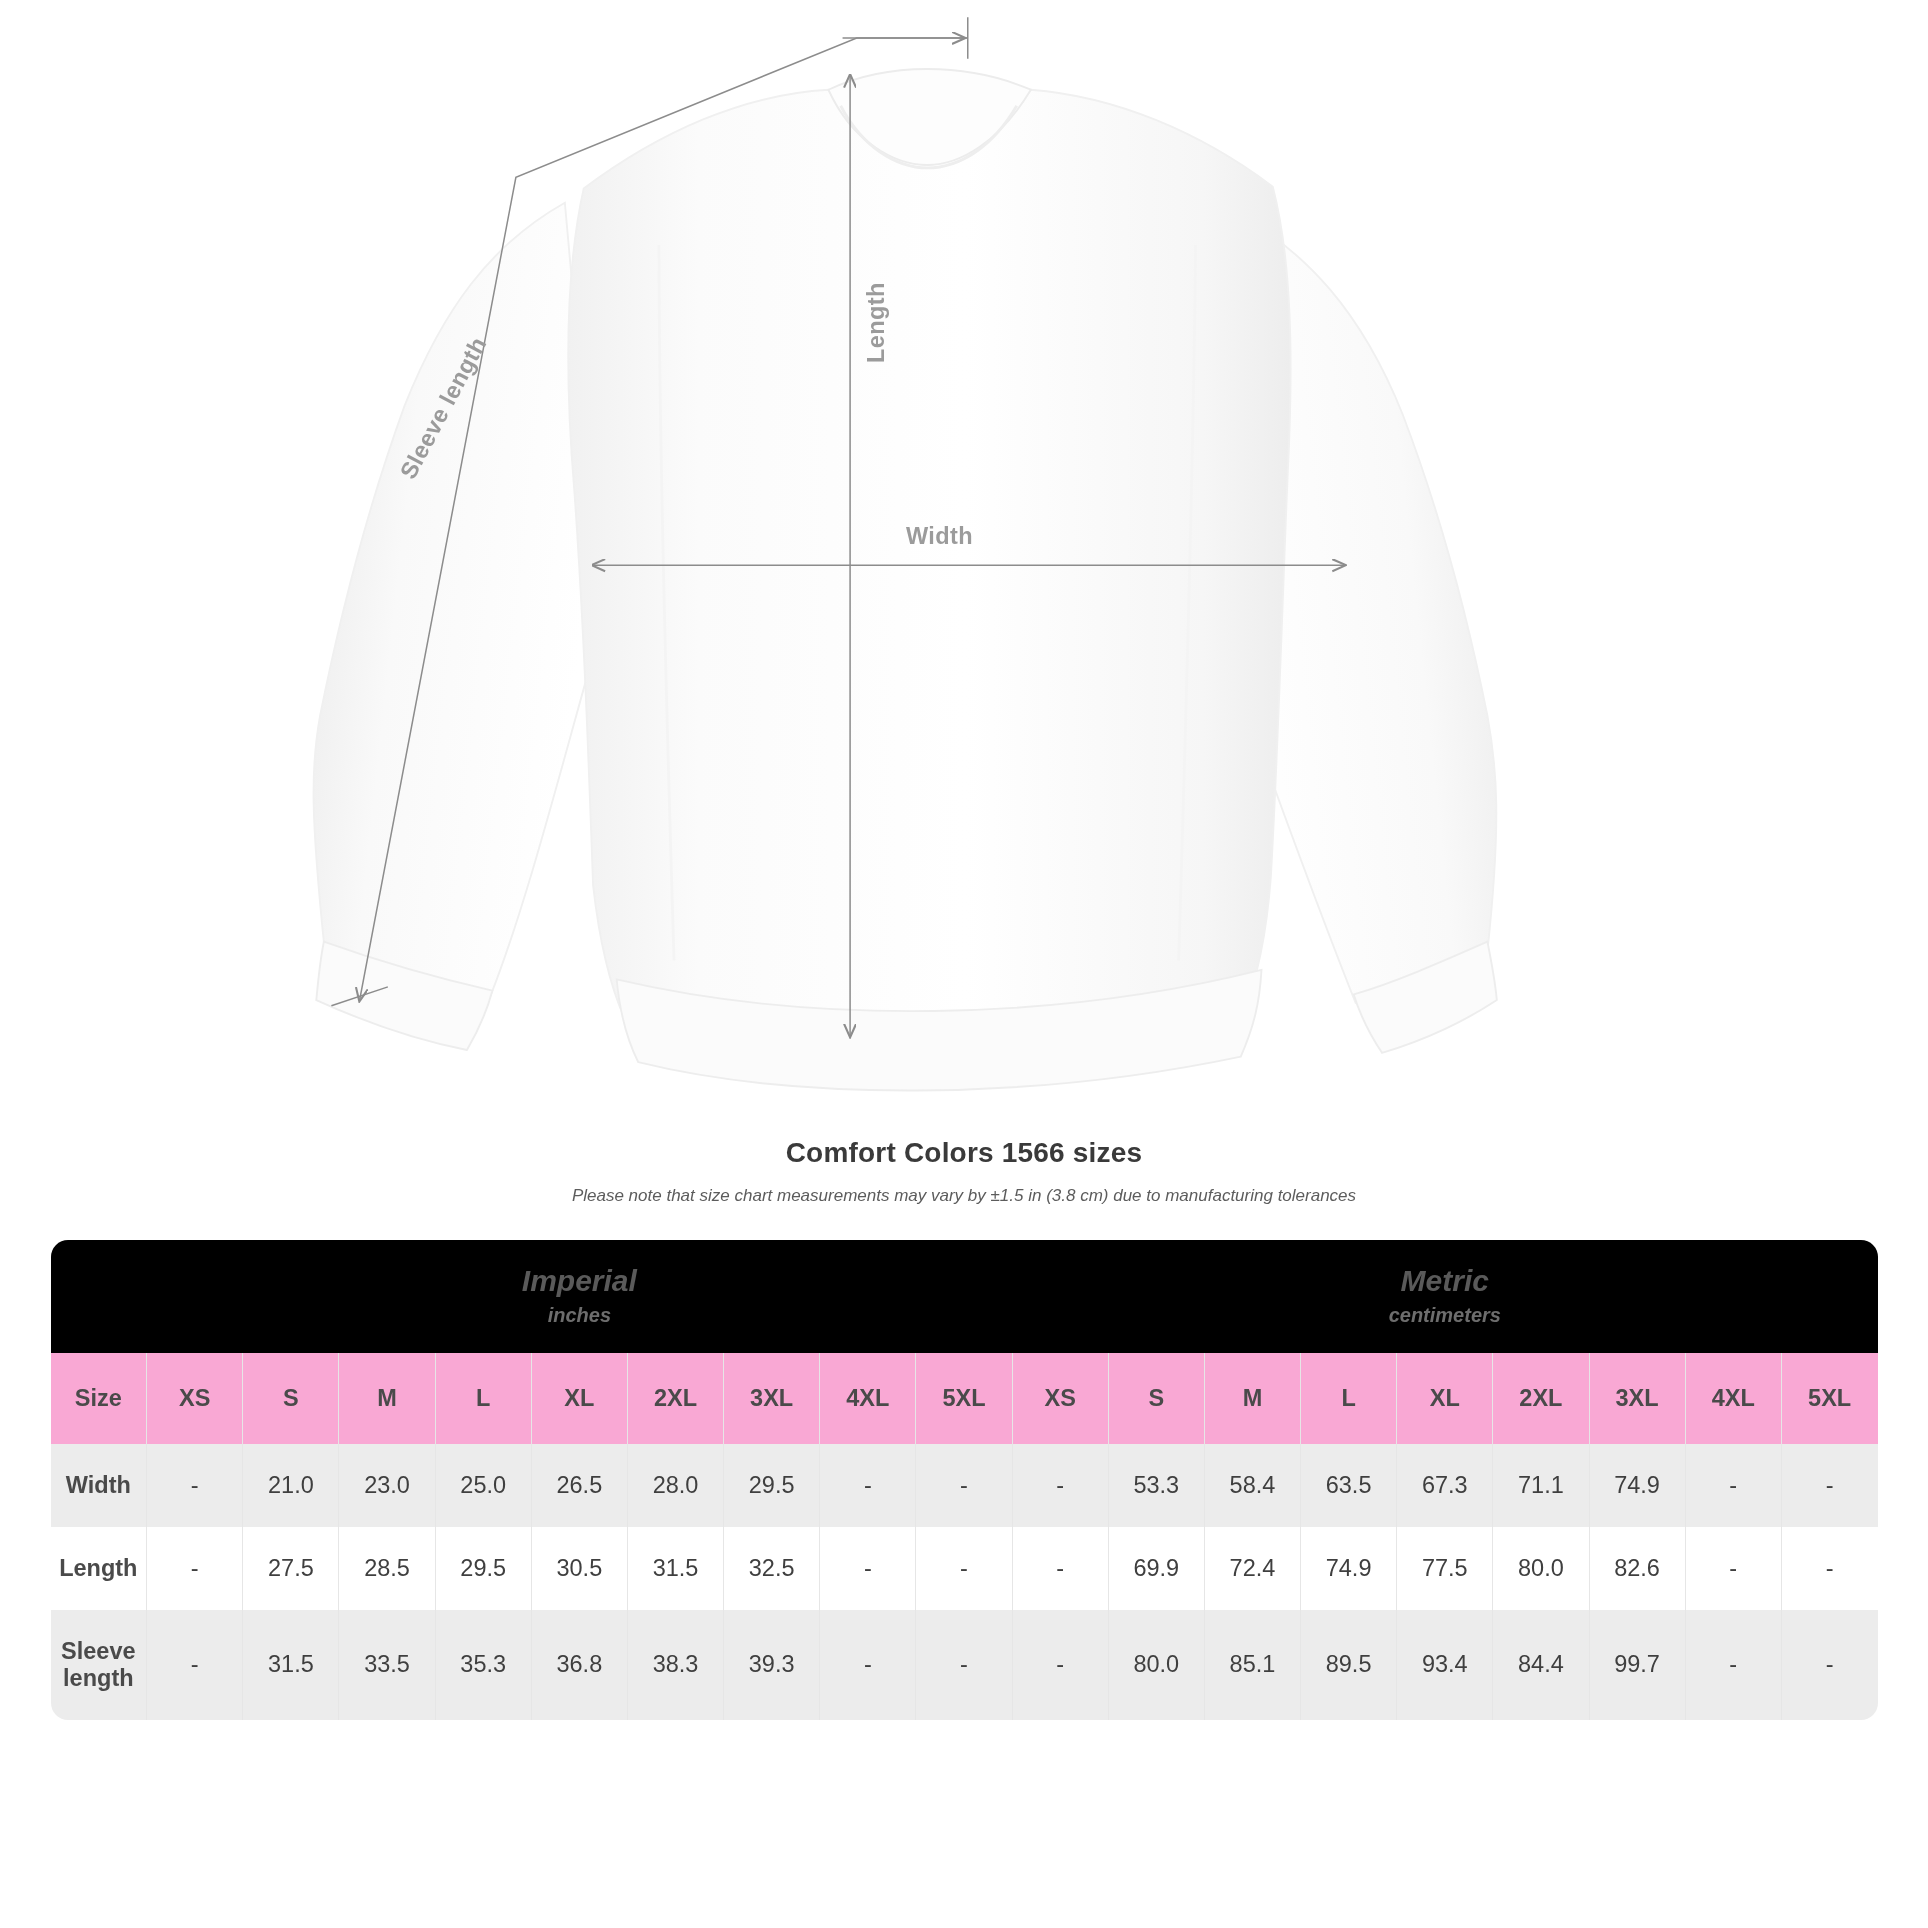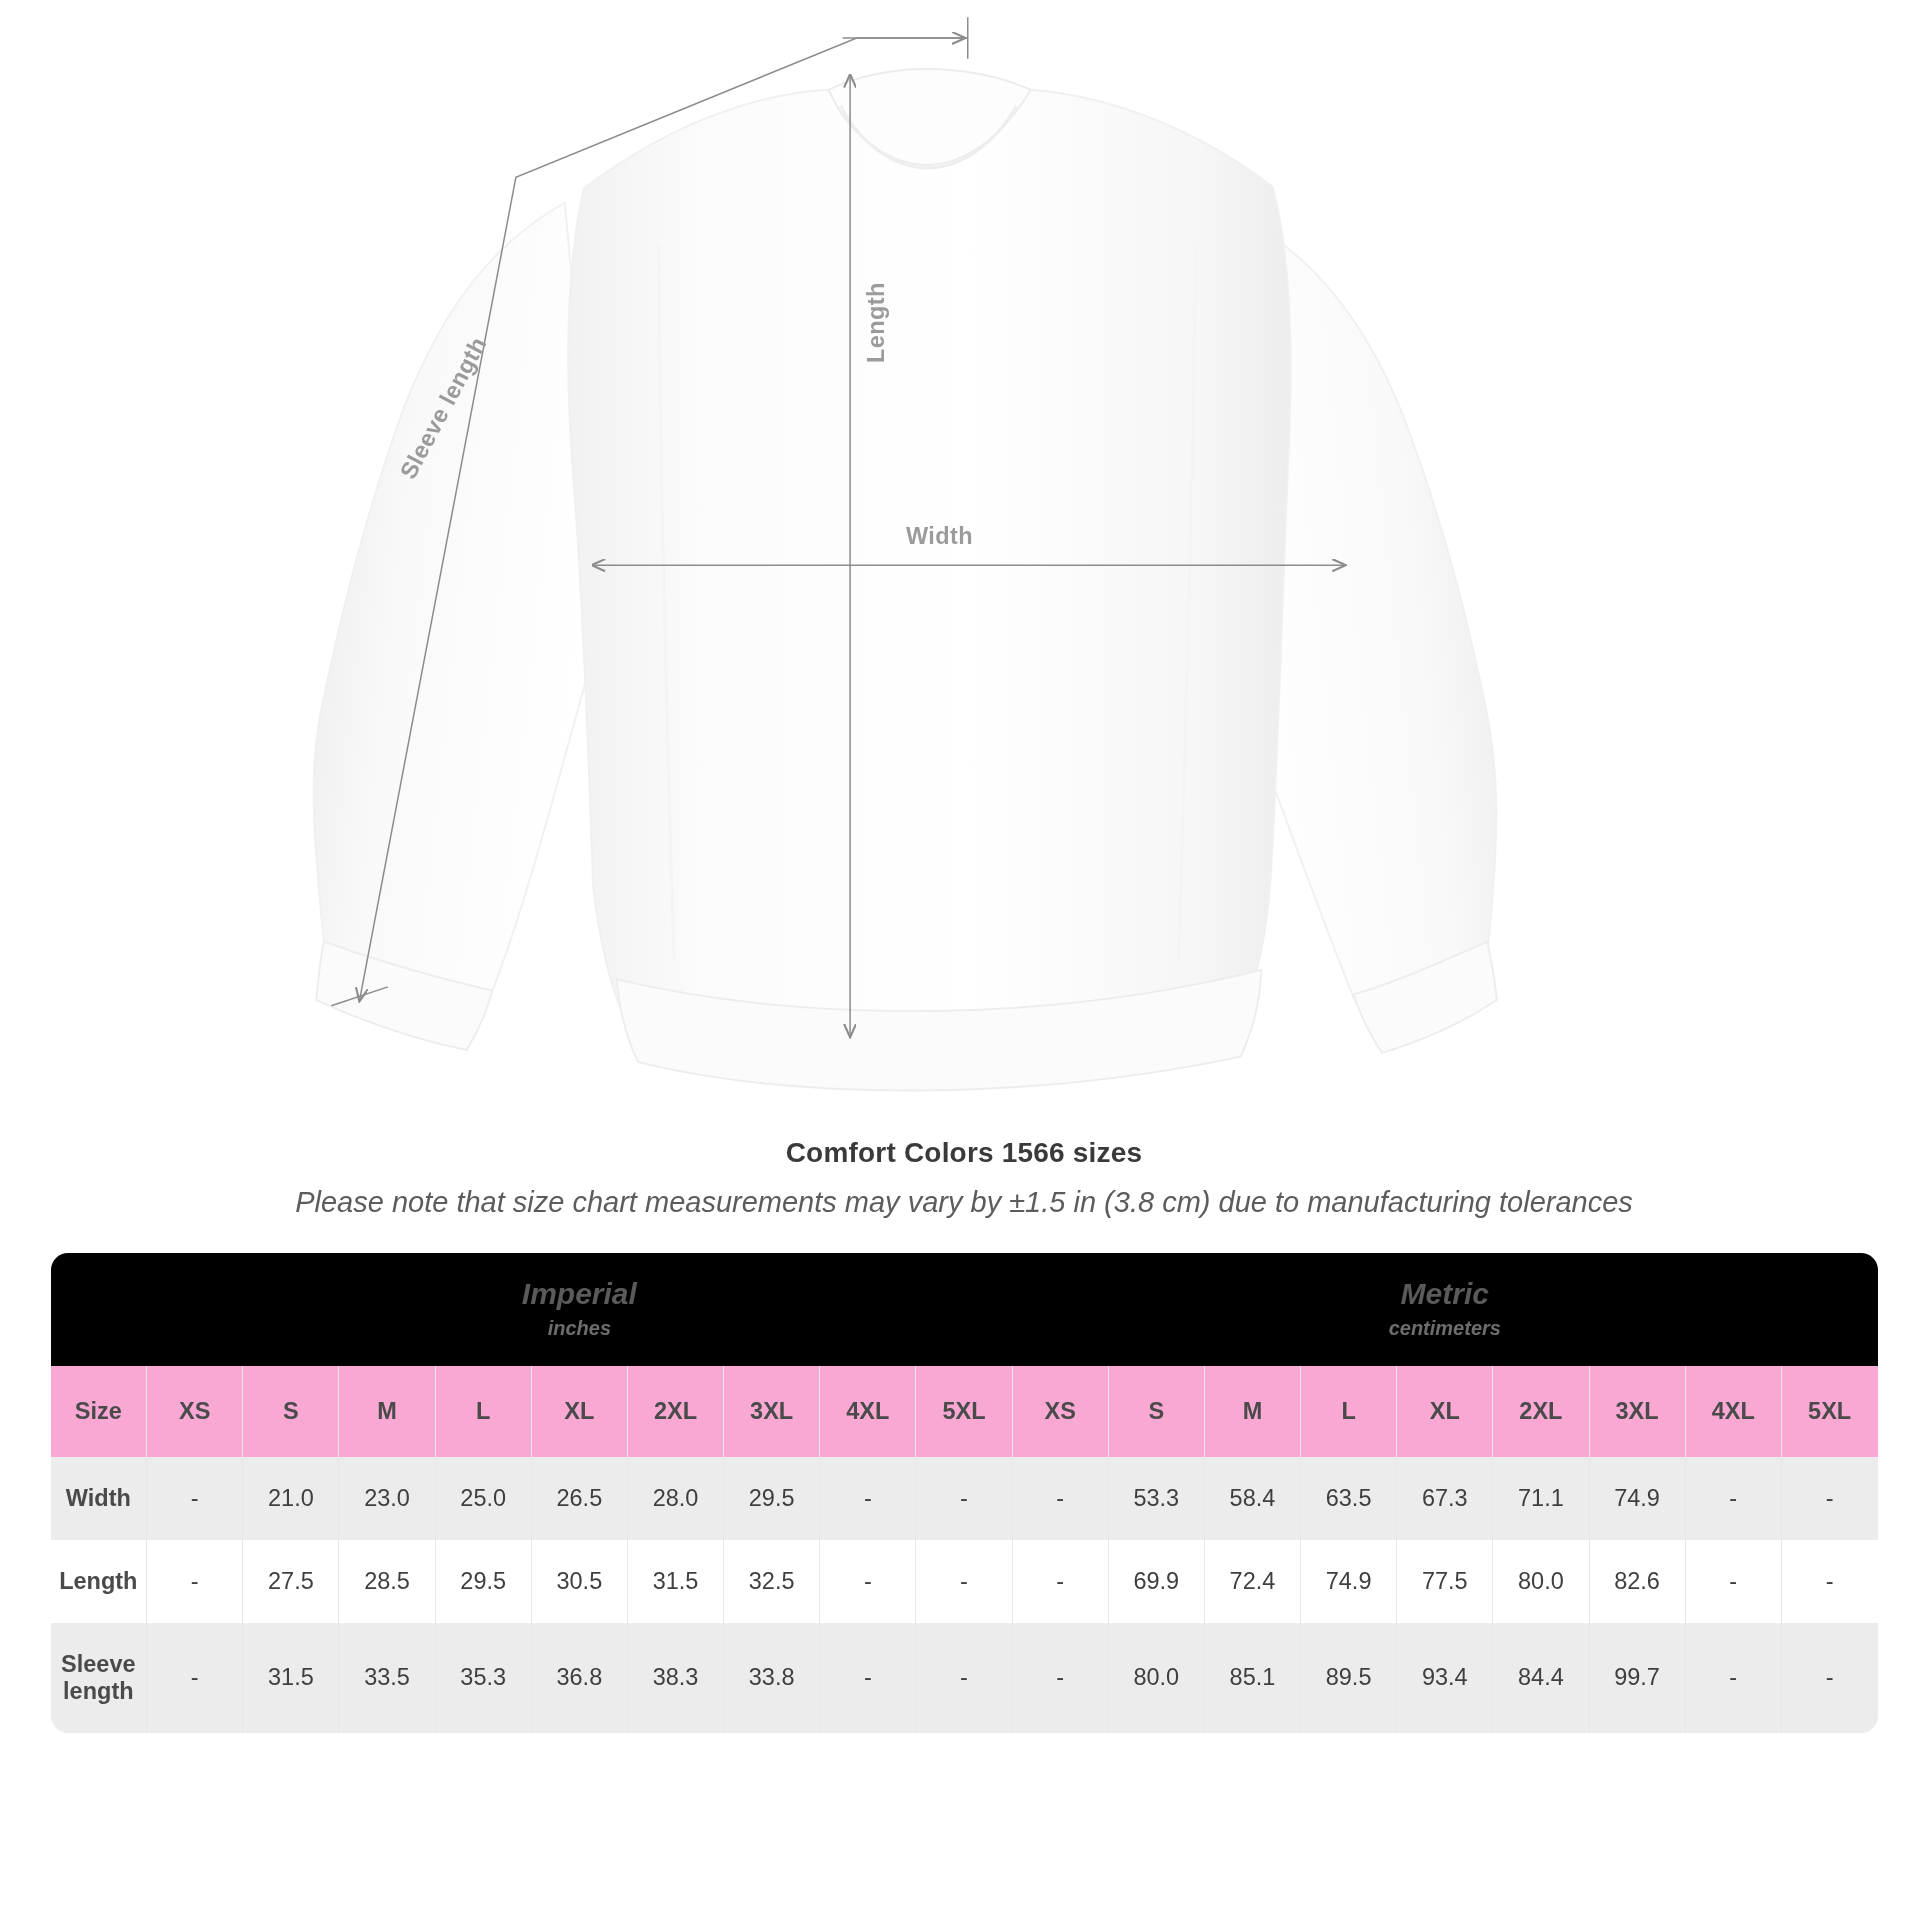--- a/index.html
+++ b/index.html
@@ -62,21 +62,21 @@
     margin-top: 1.9px;
   }
   .heading h1 {
     font-size: 28px;
     font-weight: bold;
     color: #3a3a3a;
     margin: 0 0 17px 0;
     letter-spacing: 0.2px;
   }
   .heading .note {
-    font-size: 29px;
+    font-size: 17px;
     font-style: italic;
     color: #5c5c5c;
     margin: 0 0 34px 0;
   }
 
   
   .table-wrap {
     width: 1827px;
     margin: 0 auto;
   }
@@ -301,21 +301,21 @@
             <td>-</td>
           </tr>
           <tr class="shade">
             <td class="rowlabel">Sleeve length</td>
             <td>-</td>
             <td>31.5</td>
             <td>33.5</td>
             <td>35.3</td>
             <td>36.8</td>
             <td>38.3</td>
-            <td>33.8</td>
+            <td>39.3</td>
             <td>-</td>
             <td>-</td>
             <td>-</td>
             <td>80.0</td>
             <td>85.1</td>
             <td>89.5</td>
             <td>93.4</td>
             <td>84.4</td>
             <td>99.7</td>
             <td>-</td>

